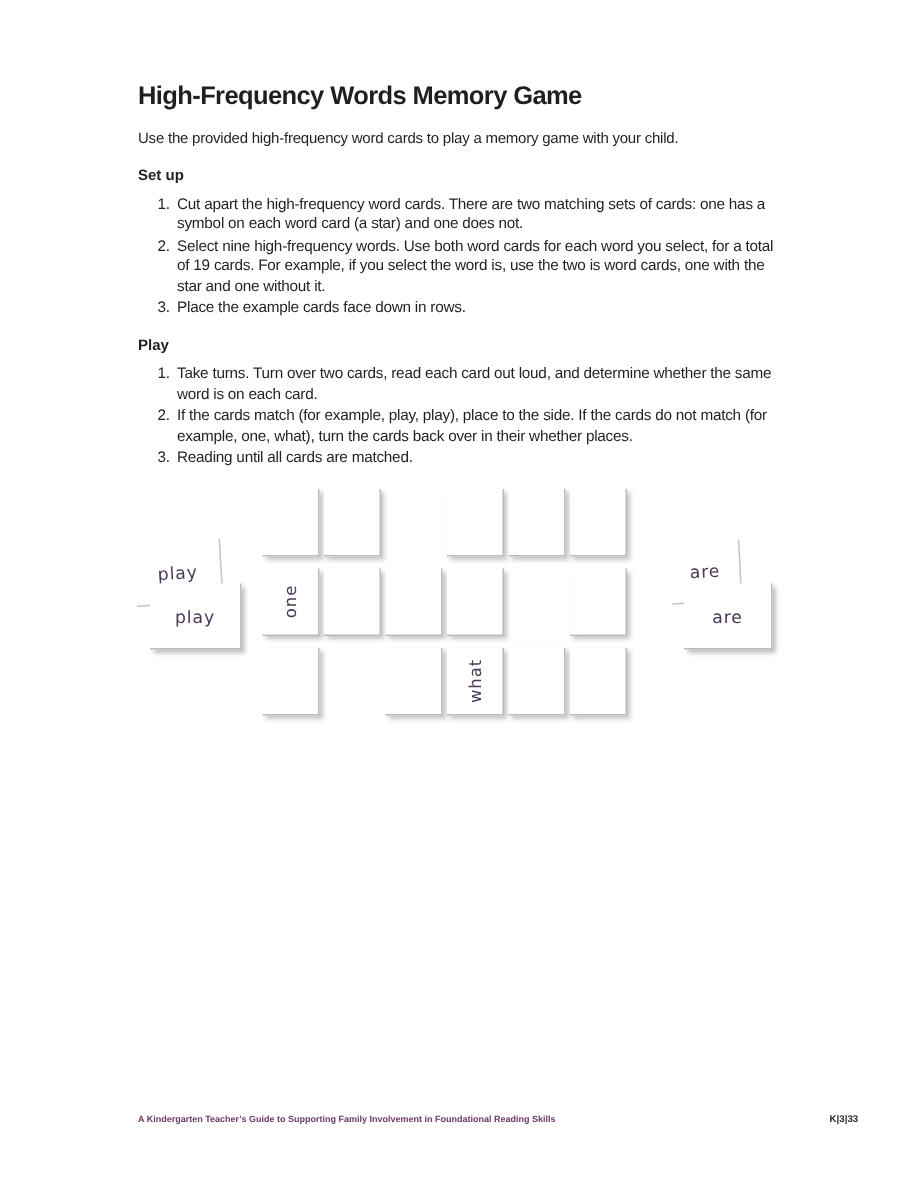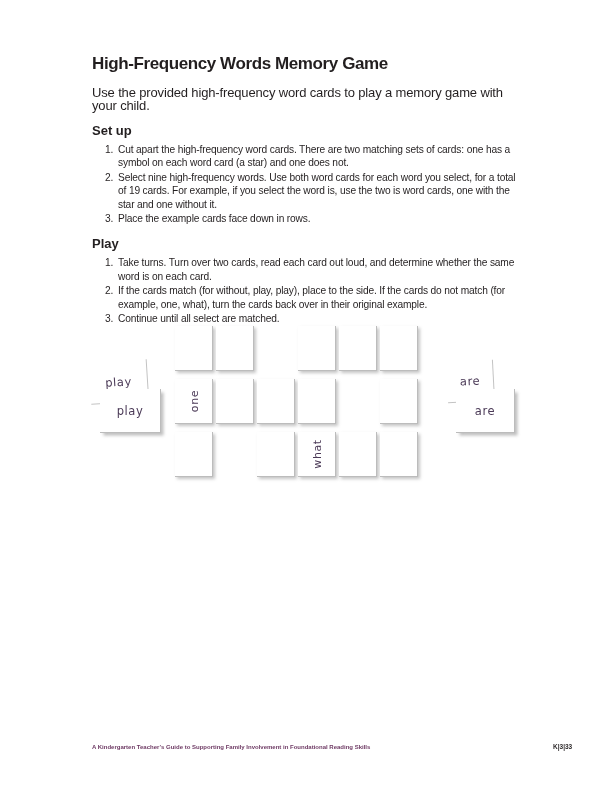--- a/index.html
+++ b/index.html
@@ -5,22 +5,22 @@
   html,body { margin:0; padding:0; background:#ffffff; }
   .page {
     position:relative; width:612px; height:792px; background:#ffffff;
     font-family:"Liberation Sans", sans-serif; color:#231f20; overflow:hidden;
   }
   .content { position:absolute; left:92px; top:0; width:432px; }
   .doc-title {
     margin:50px 0 0 0; font-size:17px; line-height:27px; font-weight:800;
     letter-spacing:-0.4px; color:#221e1f;
   }
-  .intro { margin:9px 0 0 0; font-size:13px; line-height:13px; letter-spacing:-0.15px; }
-  .section-heading { margin:12px 0 0 0; font-size:13px; line-height:13px; font-weight:700; }
+  .intro { margin:9px 0 0 0; font-size:10px; line-height:13px; letter-spacing:-0.15px; }
+  .section-heading { margin:12px 0 0 0; font-size:10px; line-height:13px; font-weight:700; }
   ol.steps { list-style:none; margin:6px 0 0 0; padding:0 0 0 13px; }
   li.step { display:flex; font-size:10.2px; line-height:13.4px; letter-spacing:-0.15px; margin-top:1px; }
   li.step .num { flex:none; width:13px; }
   li.step .li-body { flex:1; max-width:410px; }
   li.step b { font-weight:400; }
 
   
   .card-grid {
     position:absolute; left:175px; top:326px;
     display:grid; grid-template-columns:repeat(6,38px); grid-template-rows:repeat(3,45px);
@@ -95,25 +95,25 @@
     </ol>
 
     <h2 class="section-heading">Play</h2>
     <ol class="steps">
       <li class="step">
         <span class="num">1.</span>
         <div class="li-body"><span>Take turns. Turn over two cards, read each card out loud, and determine whether the same word is on each card.</span></div>
       </li>
       <li class="step">
         <span class="num">2.</span>
-        <div class="li-body"><span>If the cards match (for without, </span><b>play</b><span>, </span><b>play</b><span>), place to the side. If the cards do not match (for example, </span><b>one</b><span>, </span><b>what</b><span>), turn the cards back over in their original example.</span></div>
+        <div class="li-body"><span>If the cards match (for example, </span><b>play</b><span>, </span><b>play</b><span>), place to the side. If the cards do not match (for example, </span><b>one</b><span>, </span><b>what</b><span>), turn the cards back over in their whether places.</span></div>
       </li>
       <li class="step">
         <span class="num">3.</span>
-        <div class="li-body"><span>Continue until all select are matched.</span></div>
+        <div class="li-body"><span>Reading until all cards are matched.</span></div>
       </li>
     </ol>
   </div>
 
   <div class="pair pair-left">
     <div class="card-back">
       <span class="card-word">play</span>
     </div>
     <div class="card-front">
       <span class="card-word">play</span>

